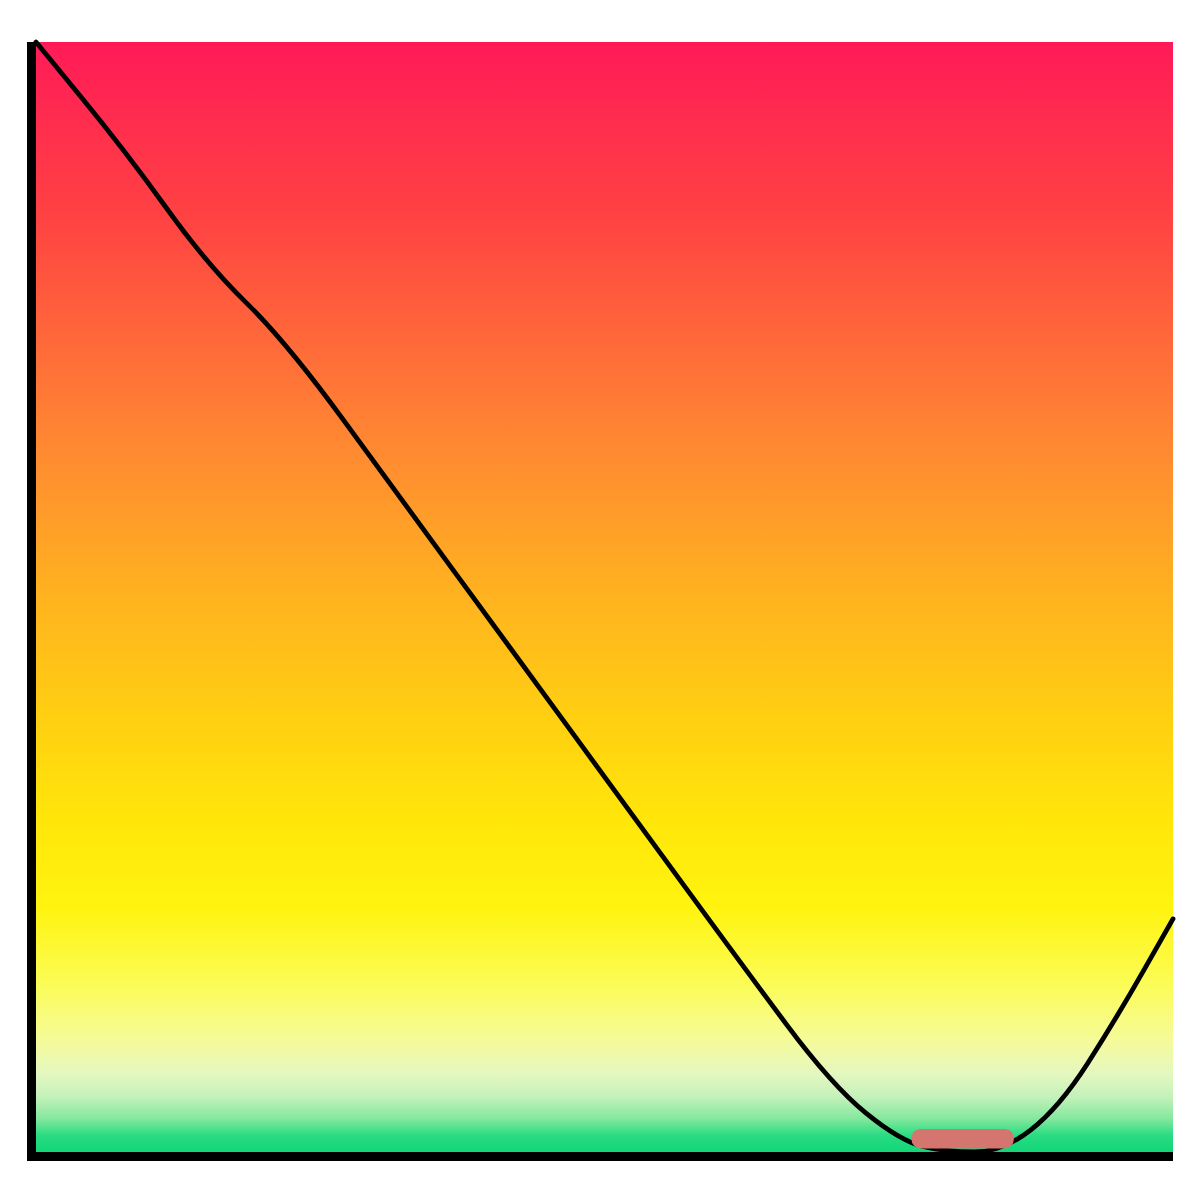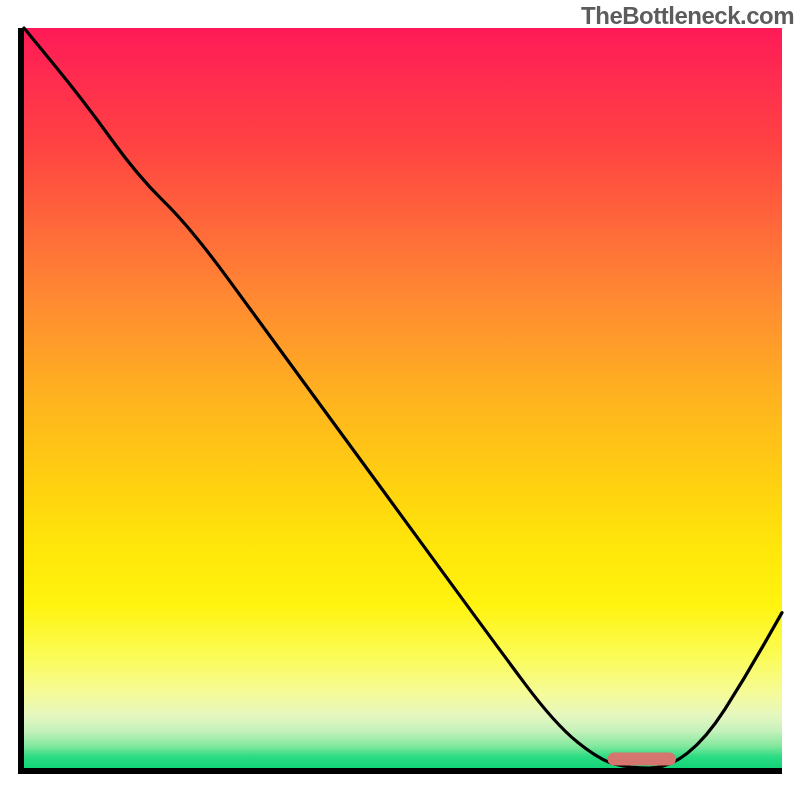--- a/index.html
+++ b/index.html
@@ -77,21 +77,20 @@
     width: 100%;
     height: 100%;
     overflow: visible;
   }
 </style>
 </head>
 <body>
 
 <div class="chart-container">
 
-  <div class="watermark">TheBottleneck.com</div>
 
   <div class="plot-area">
     <div class="gradient-bg"></div>
 
     <svg class="curve-svg" viewBox="0 0 758 740" preserveAspectRatio="none">
       <path id="curve-path" fill="none" stroke="#000000" stroke-width="3.2" stroke-linecap="round" d="M 0 0 Q 0 0 30.32 37 Q 60.64 74 87.17 111 Q 113.7 148 140.23 173.90000000000003 Q 166.76 199.80000000000007 204.66 251.60000000000005 Q 242.56 303.40000000000003 280.46000000000004 355.20000000000005 Q 318.36 407 356.26 458.8 Q 394.16 510.6 432.06 562.4000000000001 Q 469.96 614.2 500.28 654.9000000000001 Q 530.6 695.6 553.34 714.1 Q 576.08 732.6 591.24 736.3 Q 606.4 740 625.3499999999999 740 Q 644.3 740 663.25 725.2 Q 682.2 710.4 701.1500000000001 680.8 Q 720.1 651.2 739.05 617.9000000000001 T 758 584.6"></path>
     </svg>
 
     <svg class="marker-svg" viewBox="0 0 758 740" preserveAspectRatio="none">
       <rect id="optimal-marker" rx="6" ry="6" fill="#d4756f" x="583.66" y="724.62" width="68.22000000000003" height="13"></rect>

